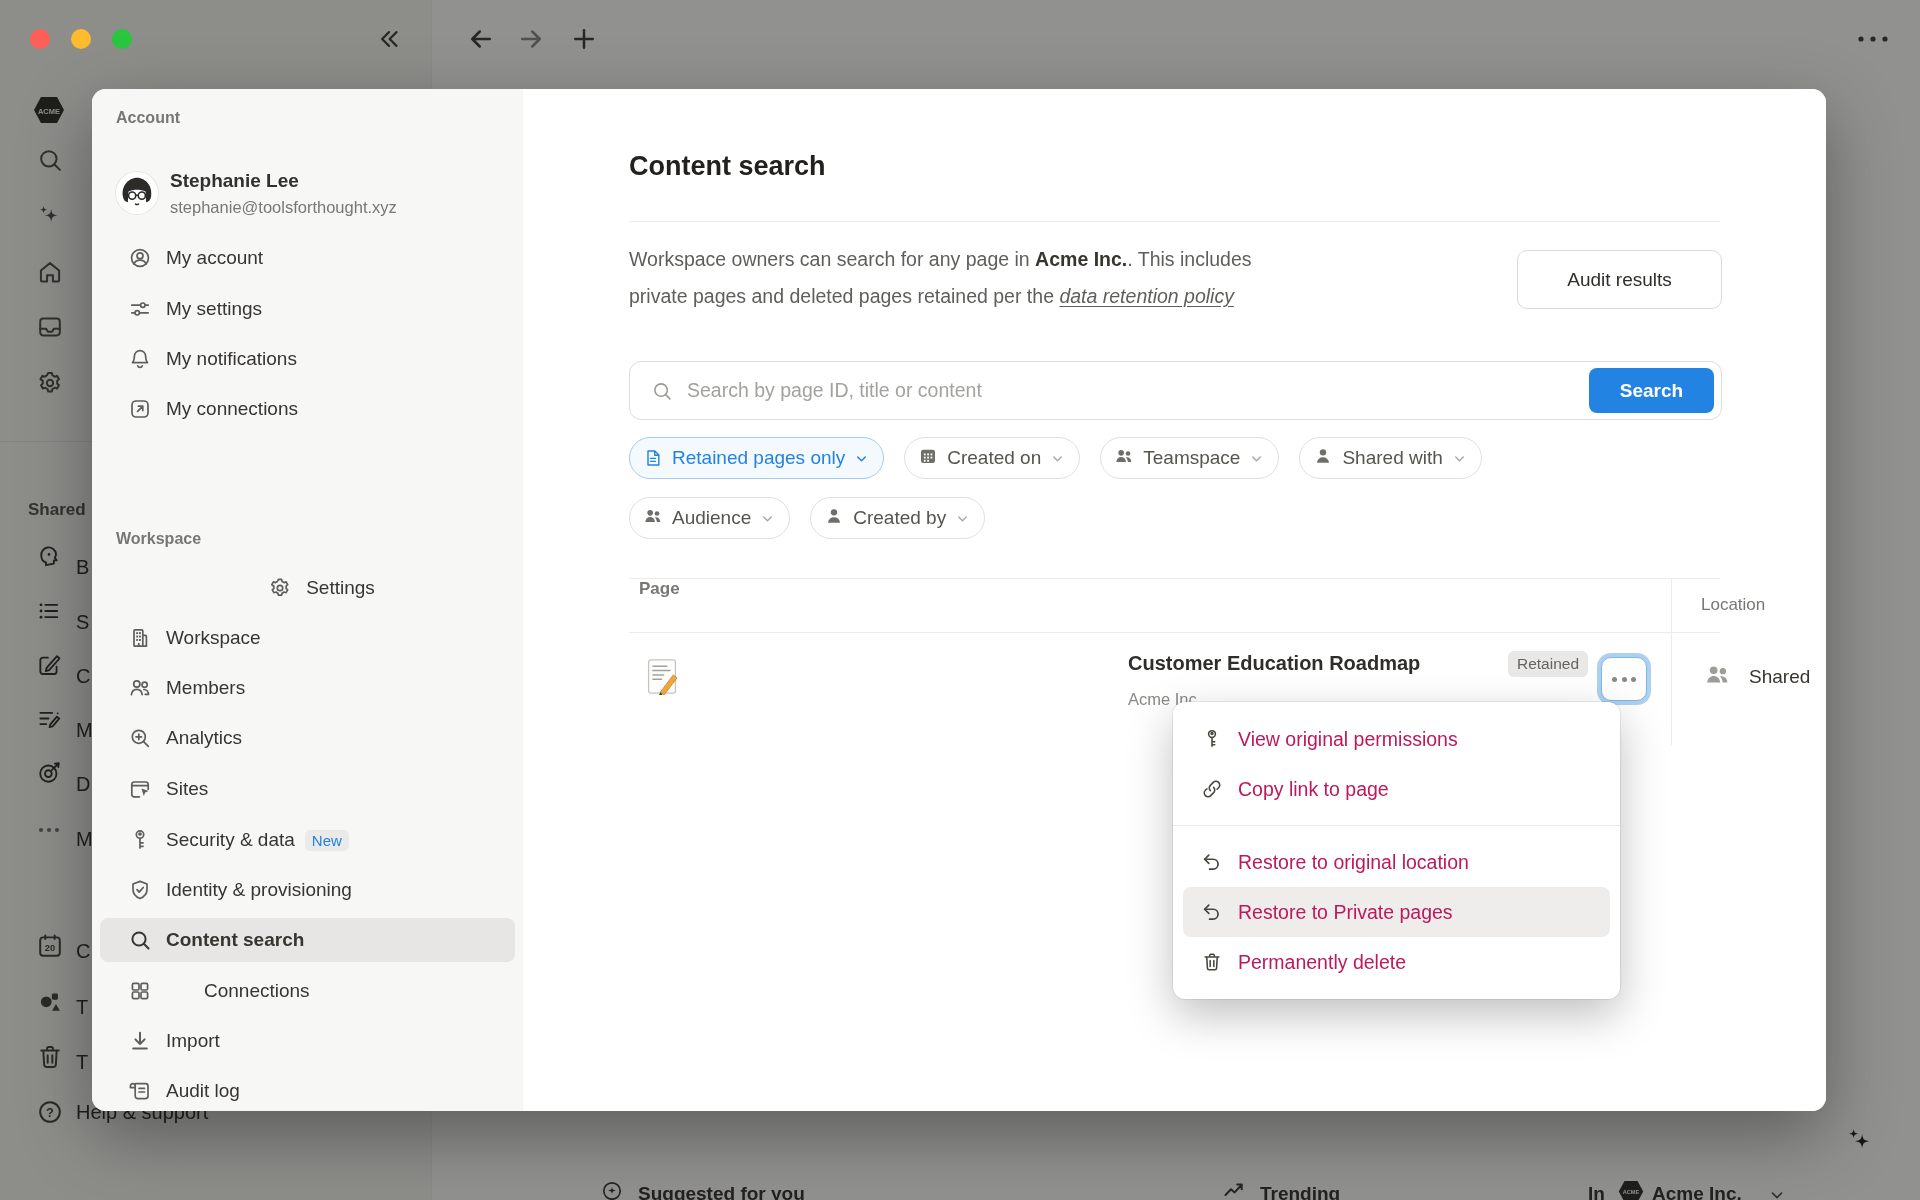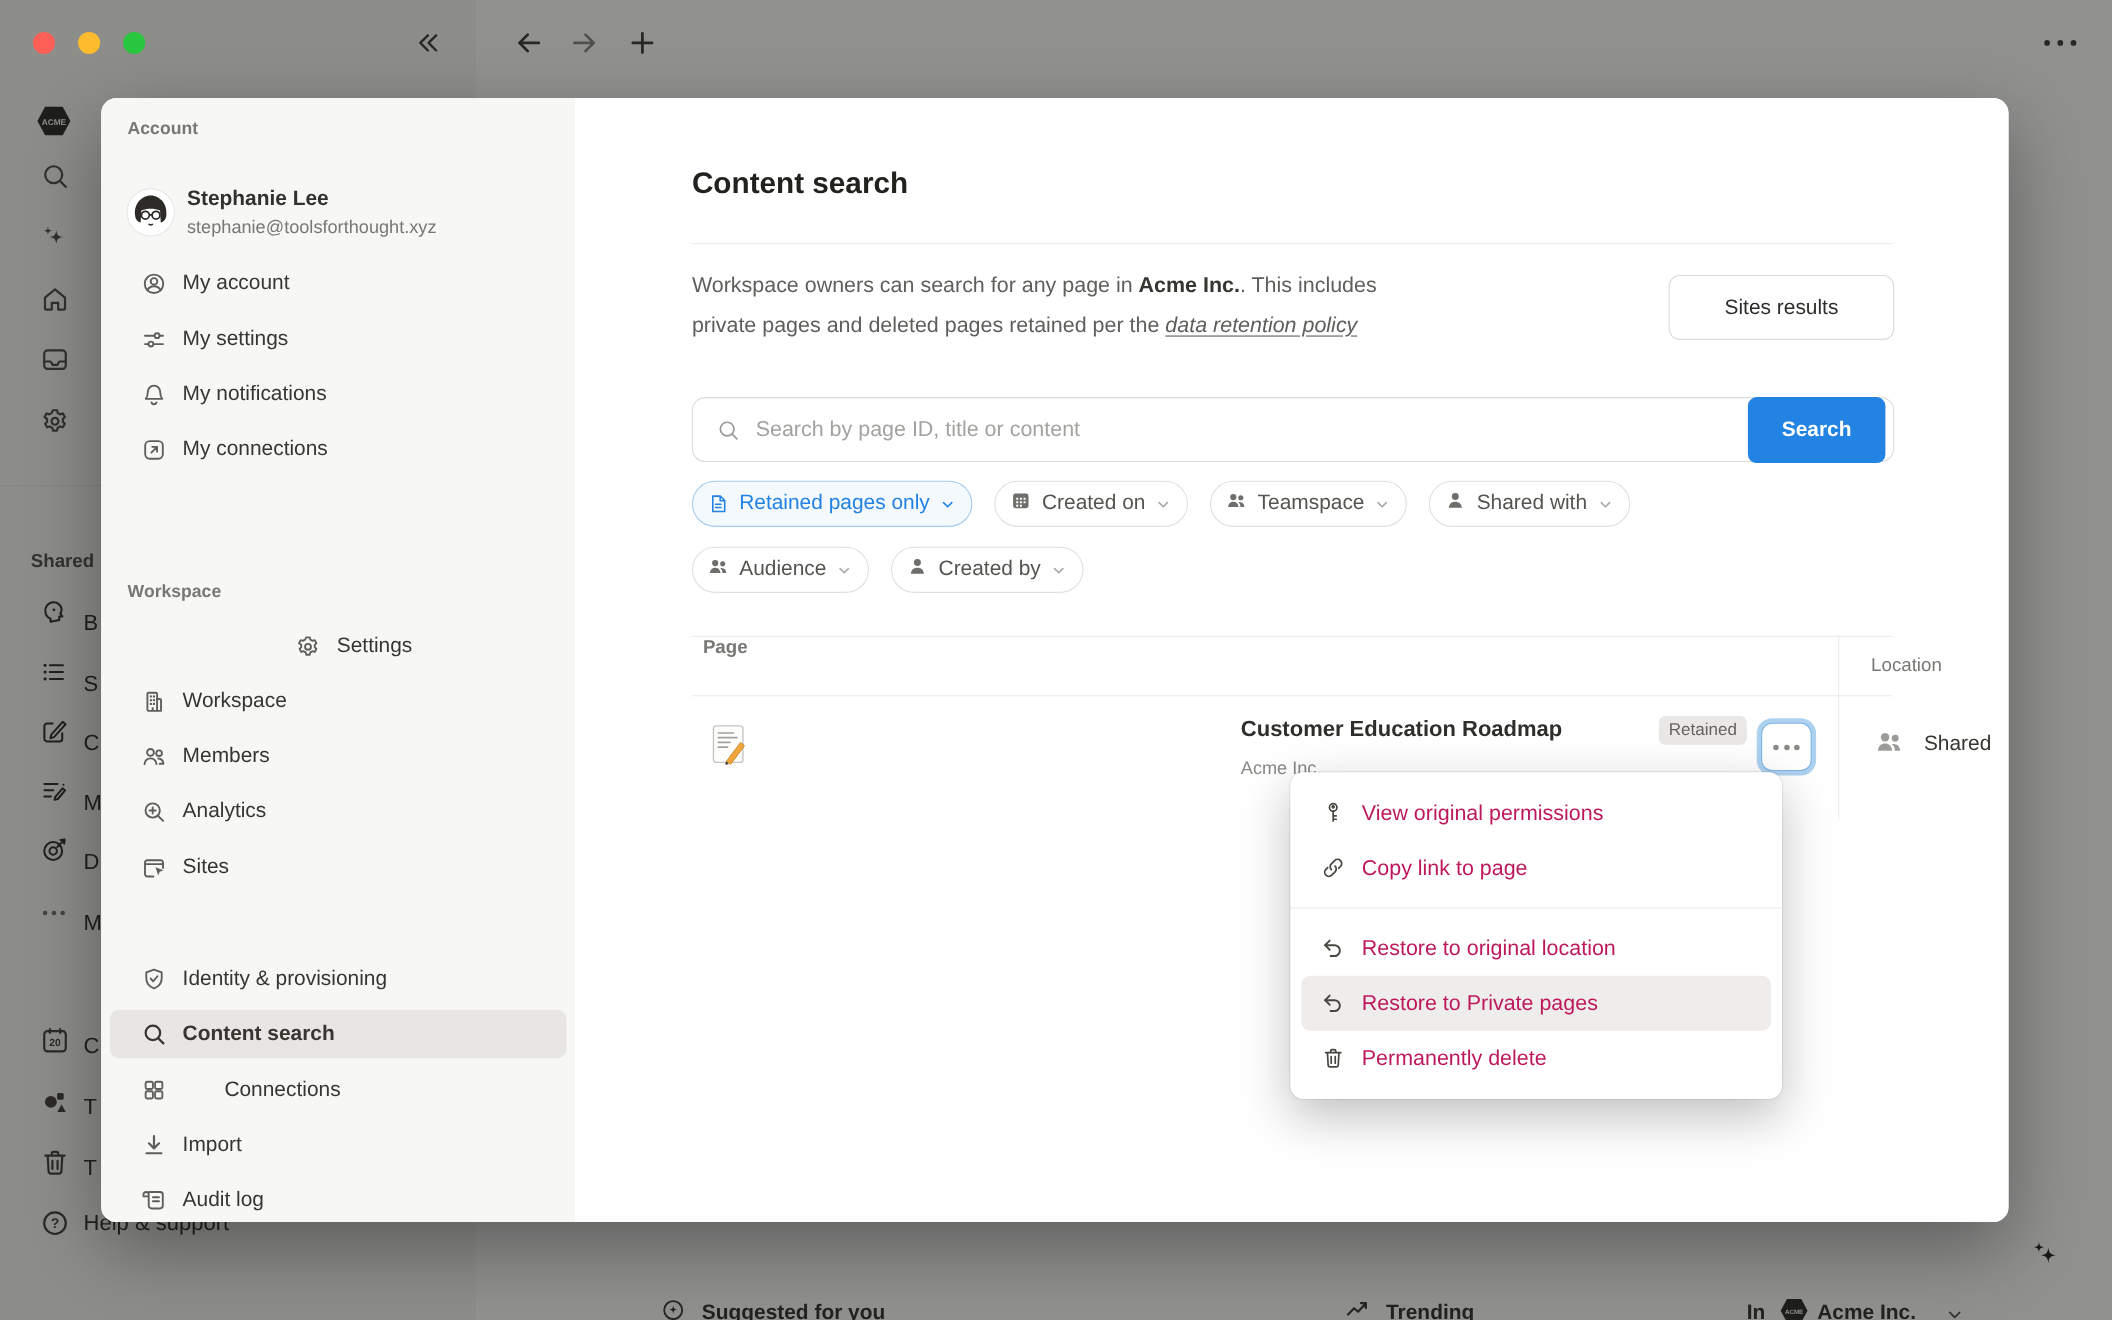--- a/index.html
+++ b/index.html
@@ -47,21 +47,21 @@
   .c-desc a{color:#5f5e5b;text-decoration:underline;text-underline-offset:3px;font-style:italic;}
   .btn-outline{position:absolute;left:994px;top:161px;width:203px;height:57px;border:1px solid #dcdbd9;
           border-radius:10px;background:#fff;display:flex;align-items:center;justify-content:center;
           font-size:19px;color:#2f2e2b;}
   .searchbar{position:absolute;left:106px;top:272px;width:1093px;height:59px;border:1px solid #dedddb;
           border-radius:12px;background:#fff;display:flex;align-items:center;box-sizing:border-box;}
   .searchbar .mag{color:#9b9a97;margin-left:21px;flex:none;}
   .searchbar input{flex:1;border:none;outline:none;font-size:19.5px;margin-left:12px;
           font-family:"Liberation Sans",sans-serif;color:#37352f;background:transparent;}
   .searchbar input::placeholder{color:#a3a29f;}
-  .btn-primary{width:125px;height:60px;margin-right:7px;background:#2383e2;color:#fff;border:none;
+  .btn-primary{width:125px;height:45px;margin-right:7px;background:#2383e2;color:#fff;border:none;
           border-radius:8px;font-size:19px;font-weight:700;flex:none;display:flex;align-items:center;justify-content:center;}
   .chiprow{position:absolute;left:106px;display:flex;gap:20px;}
   .chip{height:42px;border:1px solid #e1e0de;border-radius:21px;background:#fff;display:flex;
         align-items:center;padding:0 14px 0 13px;gap:9px;font-size:19px;color:#55544f;box-sizing:border-box;}
   .chip .cic{color:#6f6e6a;flex:none;}
   .chip .chev{color:#aaa9a6;flex:none;}
   .chip.active{color:#2383e2;border-color:#a5cbee;background:#f4f9fd;}
   .chip.active .cic,.chip.active .chev{color:#2383e2;}
   .t-line{position:absolute;background:#ececea;}
   .t-header{position:absolute;font-size:17px;color:#787774;}
@@ -401,20 +401,31 @@
       <div class="side-row" style="top:678px;">
         <span class="ic">
             <svg class="i" width="24" height="24" viewBox="0 0 24 24">
               <path d="M20.2 12.2V7.2a2.2 2.2 0 0 0-2.2-2.2H6a2.2 2.2 0 0 0-2.2 2.2v10.4A2.2 2.2 0 0 0 6 19.8h5.4"></path>
               <path d="M3.8 8.6h16.4"></path>
               <polygon points="13.4,11.4 20.6,14.1 17.2,15.5 15.8,18.9" fill="#5f5e5b" stroke="none"></polygon>
             </svg>
           </span>
         <span class="lbl">Sites</span>
       </div>
+      <div class="side-row" style="top:729px;">
+        <span class="ic">
+            <svg class="i" width="24" height="24" viewBox="0 0 24 24">
+              <circle cx="12" cy="6.6" r="3.7"></circle>
+              <circle cx="12" cy="6" r="1"></circle>
+              <path d="M12 10.3V20M12 14.9h3M12 18.3h3"></path>
+            </svg>
+          </span>
+        <span class="lbl">Security &amp; data</span>
+        <span class="badge-new">New</span>
+      </div>
       <div class="side-row" style="top:779px;">
         <span class="ic">
             <svg class="i" width="24" height="24" viewBox="0 0 24 24">
               <path d="M12 3.4 19 6v5.6c0 4.4-2.9 7.4-7 8.9-4.1-1.5-7-4.5-7-8.9V6Z"></path>
               <path d="M9 11.6l2.2 2.5 4-4.6"></path>
             </svg>
           </span>
         <span class="lbl">Identity &amp; provisioning</span>
       </div>
       <div class="side-row selected" style="top:829px;">
@@ -458,21 +469,21 @@
 
     <div class="m-content">
       <div class="c-title">Content search</div>
       <div class="c-div"></div>
 
       <div class="c-desc">
         <span>Workspace owners can search for any page in </span><b>Acme Inc.</b><span>. This includes</span><br>
         <span>private pages and deleted pages retained per the </span><a href="#">data retention policy</a>
       </div>
 
-      <div class="btn-outline">Sites results</div>
+      <div class="btn-outline">Audit results</div>
 
       <div class="searchbar">
         <span class="mag">
             <svg class="i" width="22" height="22" viewBox="0 0 24 24">
               <circle cx="11" cy="11" r="6.8"></circle>
               <path d="M16 16 20.6 20.6"></path>
             </svg>
           </span>
         <input type="text" placeholder="Search by page ID, title or content" style="">
         <button class="btn-primary">Search</button>

